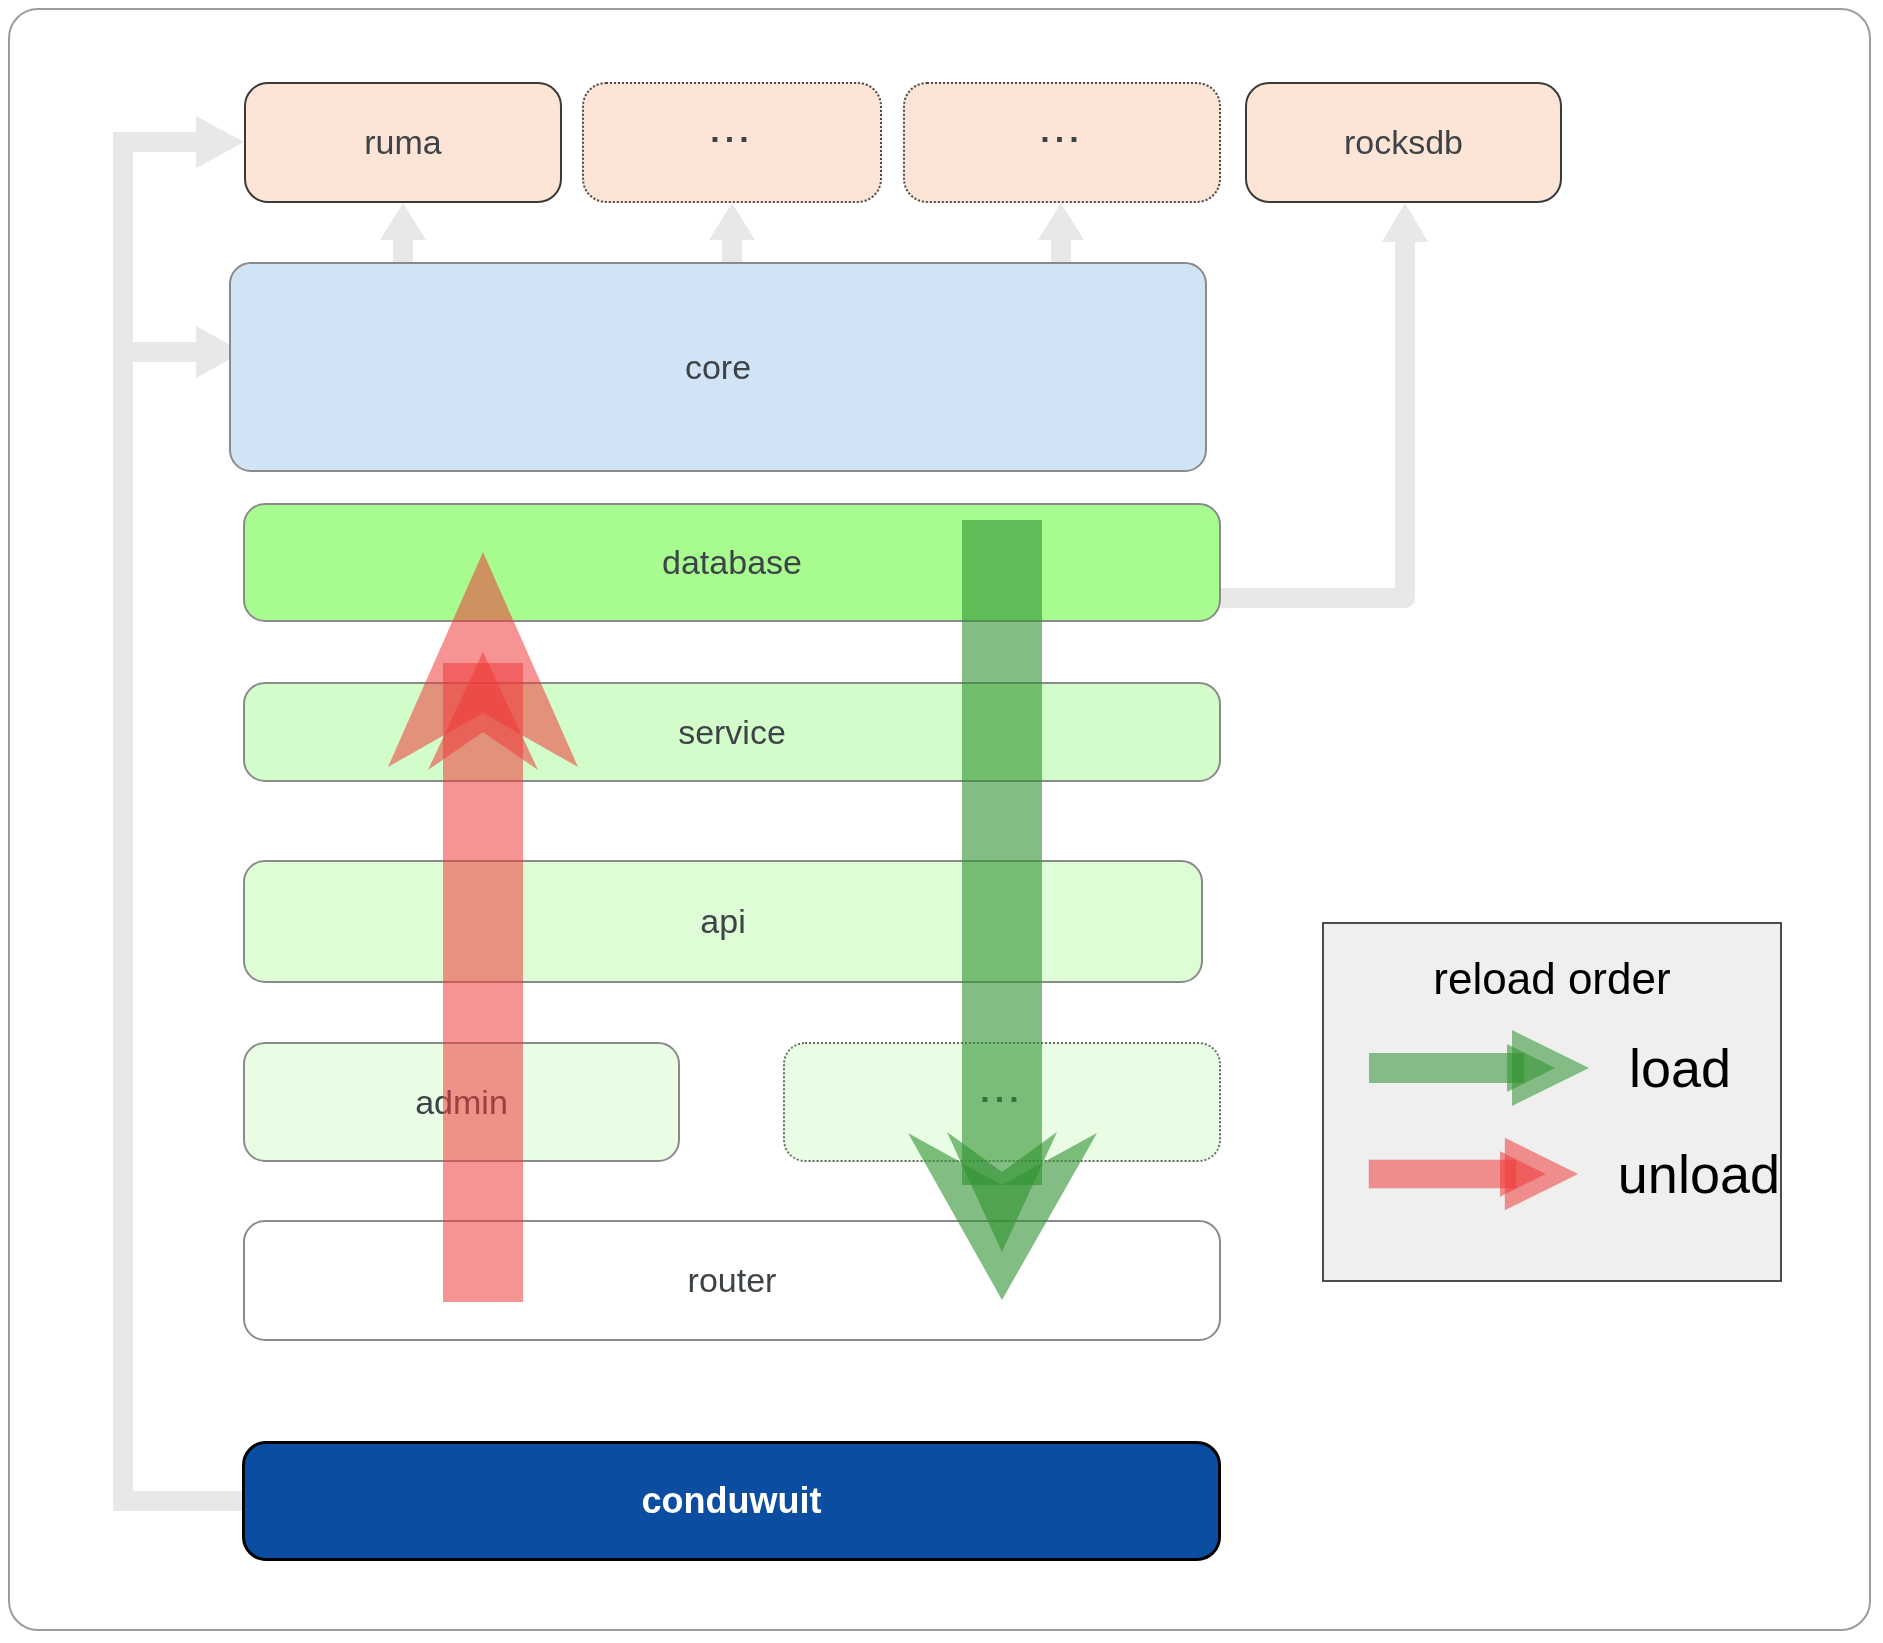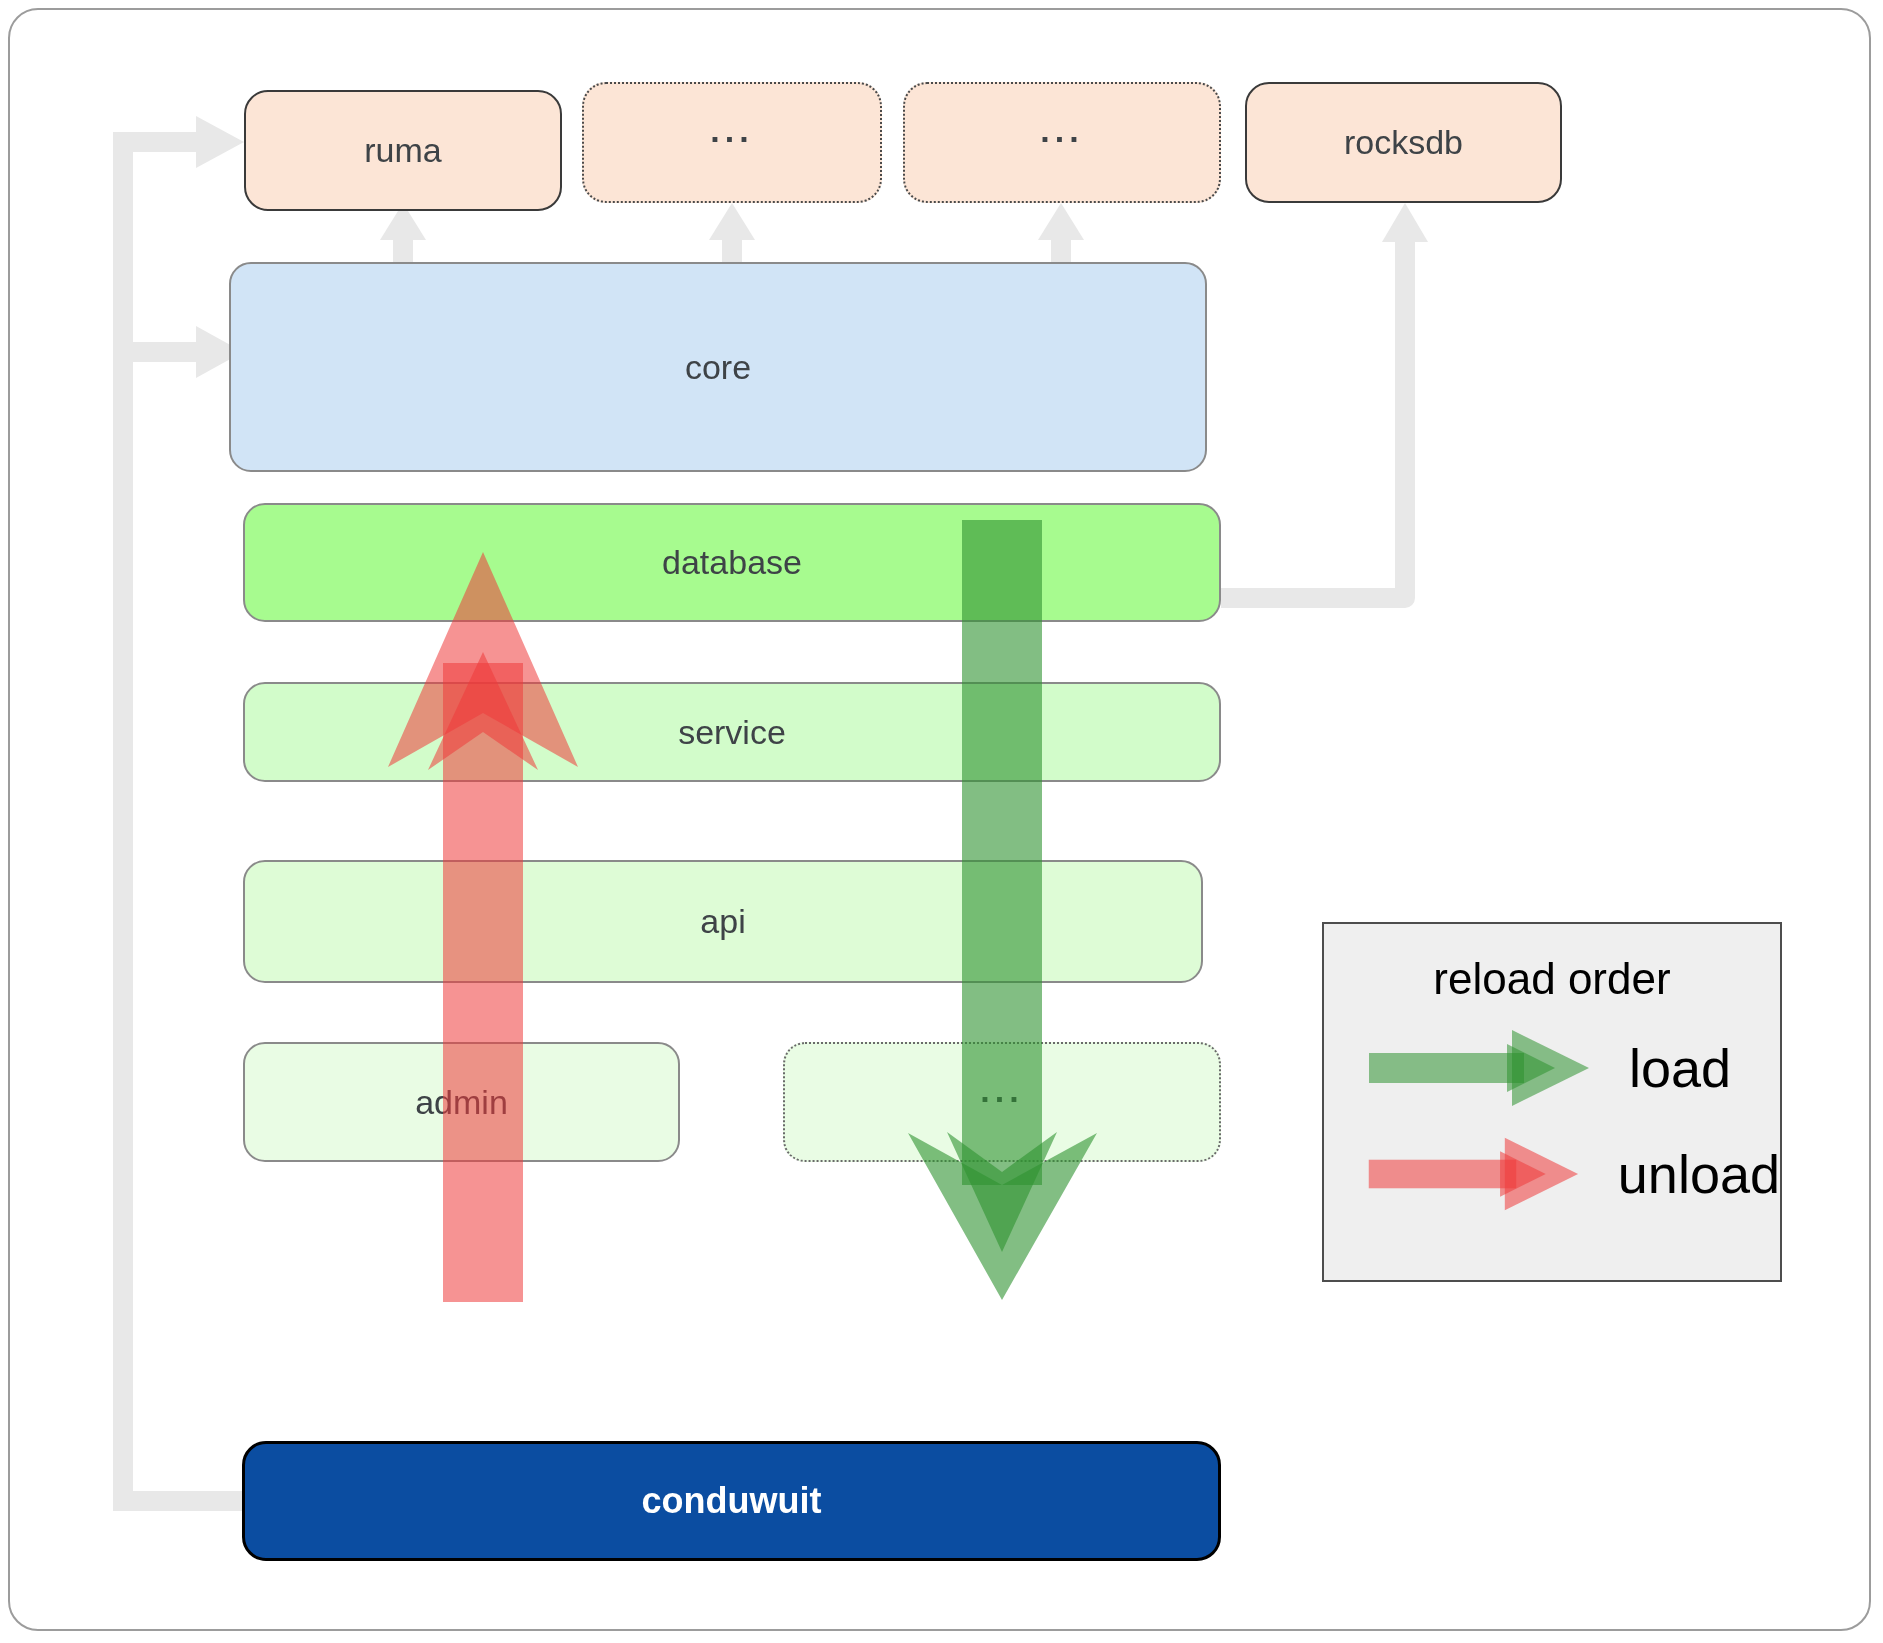--- a/index.html
+++ b/index.html
@@ -16,21 +16,21 @@
   .node {
     position:absolute; box-sizing:border-box;
     display:flex; align-items:center; justify-content:center;
     font-size:34px; color:#3e4347;
   }
   .peach  { background:#fce5d6; border:2px solid #3a3a3a; border-radius:24px; }
   .peach.dotted { border:2px dotted #4a4a4a; }
   .wide   { border:2px solid #8a8a8a; border-radius:22px; }
   .dottedbox { border:2px dotted #6a6a6a; border-radius:22px; }
 
-  .n-ruma     { left:244px; top:82px;  width:318px; height:121px;margin-top:8px; }
+  .n-ruma     { left:244px; top:82px;  width:318px; height:121px; }
   .n-e1       { left:582px; top:82px;  width:300px; height:121px; }
   .n-e2       { left:903px; top:82px;  width:318px; height:121px; }
   .n-rocksdb  { left:1245px; top:82px; width:317px; height:121px; }
   .n-core     { left:229px; top:262px; width:978px; height:210px; background:#d1e4f6;border-radius:22px; }
   .n-database { left:243px; top:503px; width:978px; height:119px; background:#a7fb8f; }
   .n-service  { left:243px; top:682px; width:978px; height:100px; background:#d2fcca; }
   .n-api      { left:243px; top:860px; width:960px; height:123px; background:#defcd6; }
   .n-admin    { left:243px; top:1042px; width:437px; height:120px; background:#e9fce4; }
   .n-e3       { left:783px; top:1042px; width:438px; height:120px; background:#e9fce4; }
   .n-router   { left:243px; top:1220px; width:978px; height:121px; background:#ffffff; }
@@ -105,20 +105,23 @@
   </div>
   <div class="node wide n-api">
     <span>api</span>
   </div>
   <div class="node wide n-admin">
     <span>admin</span>
   </div>
   <div class="node dottedbox n-e3">
     <span class="dots">...</span>
   </div>
+  <div class="node wide n-router">
+    <span>router</span>
+  </div>
   <div class="node n-conduwuit">
     <span>conduwuit</span>
   </div>
 
   <svg class="layer" width="1883" height="1643" viewBox="0 0 1883 1643">
 
     <g fill="#ee3b3b" fill-opacity="0.55">
       <rect x="443" y="663" width="80" height="639"></rect>
       <polygon points="483,552 578,767 483,713 388,767"></polygon>
       <polygon points="483,652 538,770 483,732 428,770"></polygon>

